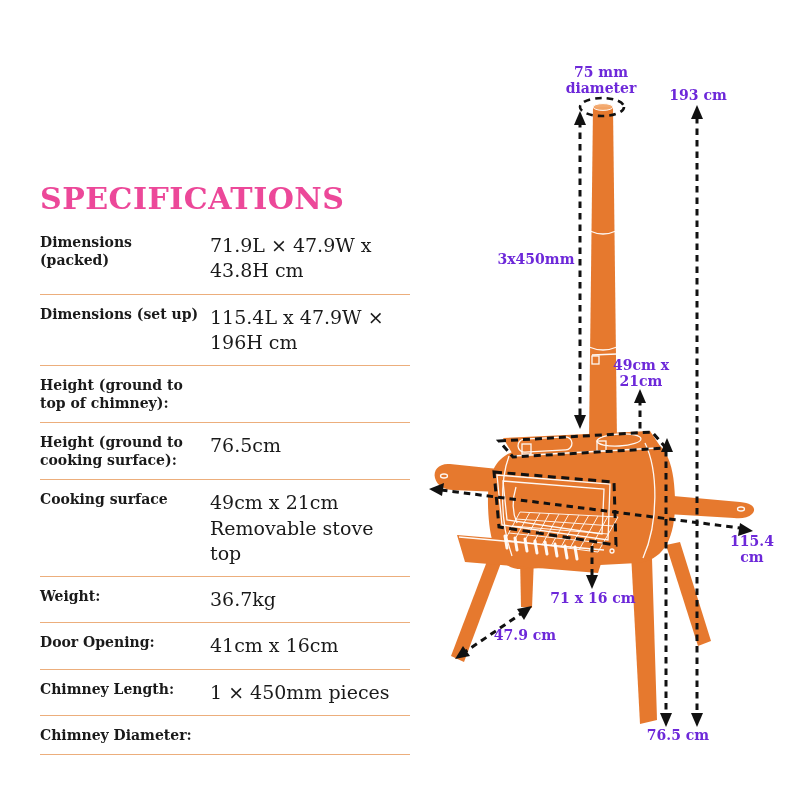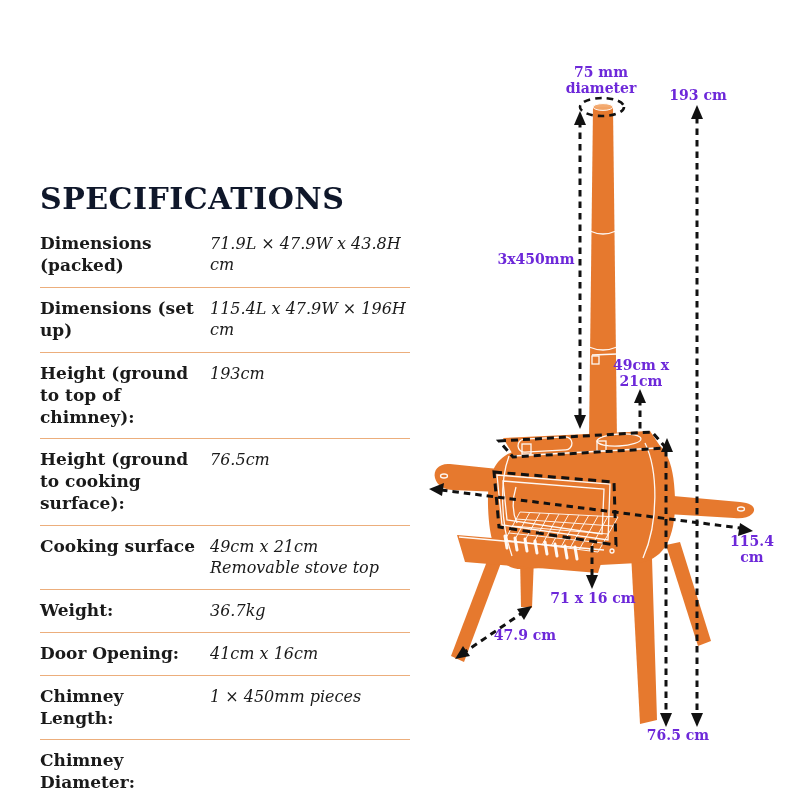--- a/index.html
+++ b/index.html
@@ -4,26 +4,26 @@
 <style>
   html,body { margin:0; padding:0; background:#ffffff; }
   .page {
     position:relative; width:800px; height:800px; overflow:hidden;
     background:#ffffff; font-family:"DejaVu Serif", serif; color:#1a1a1a;
   }
   
   .spec-panel { position:absolute; left:40px; top:184px; width:370px; z-index:2; }
   .spec-title {
     margin:0 0 9px 0; font-size:30px; line-height:1; font-weight:bold;
-    color:#0f172a; letter-spacing:0.5px; font-family:"DejaVu Serif", serif;
+    color:#ec4899; letter-spacing:0.5px; font-family:"DejaVu Serif", serif;
   }
   .spec-row { display:flex; align-items:flex-start; border-bottom:1.5px solid #ECAE7C; padding:10px 0; }
   .spec-label { width:170px; padding-right:8px; box-sizing:border-box;
-    font-weight:bold; font-size:17px; line-height:1.29; }
-  .spec-value { flex:1; font-size:16px; line-height:1.33; white-space:pre-line;font-style:italic; }
+    font-weight:bold; font-size:14px; line-height:1.29; }
+  .spec-value { flex:1; font-size:19px; line-height:1.33; white-space:pre-line; }
   
   .art { position:absolute; left:0; top:0; width:800px; height:800px; z-index:1; }
   .dim-label {
     position:absolute; transform:translateX(-50%); z-index:3;
     font-weight:bold; font-size:14px; line-height:1.12; color:#6d28d9;
     text-align:center; white-space:pre-line; font-family:"DejaVu Serif", serif;
   }
 </style>
 </head>
 <body>
@@ -36,21 +36,20 @@
     <div class="spec-row">
       <div class="spec-label">Dimensions (packed)</div>
       <div class="spec-value">71.9L × 47.9W x 43.8H cm</div>
     </div>
     <div class="spec-row">
       <div class="spec-label">Dimensions (set up)</div>
       <div class="spec-value">115.4L x 47.9W × 196H cm</div>
     </div>
     <div class="spec-row">
       <div class="spec-label">Height (ground to top of chimney):</div>
-      <div class="spec-value">193cm</div>
     </div>
     <div class="spec-row">
       <div class="spec-label">Height (ground to cooking surface):</div>
       <div class="spec-value">76.5cm</div>
     </div>
     <div class="spec-row">
       <div class="spec-label">Cooking surface</div>
       <div class="spec-value">49cm x 21cm
 Removable stove top</div>
     </div>

